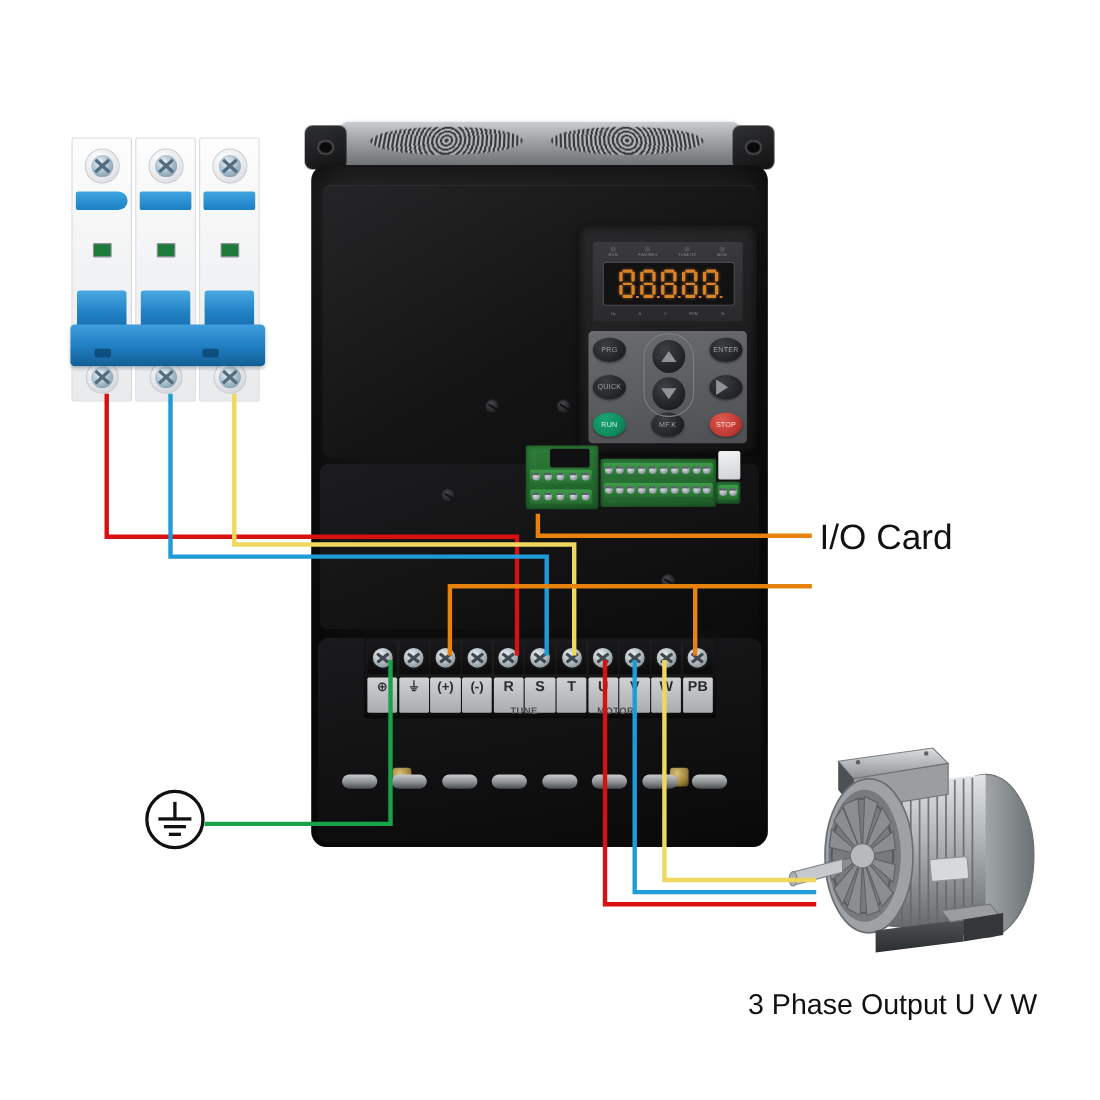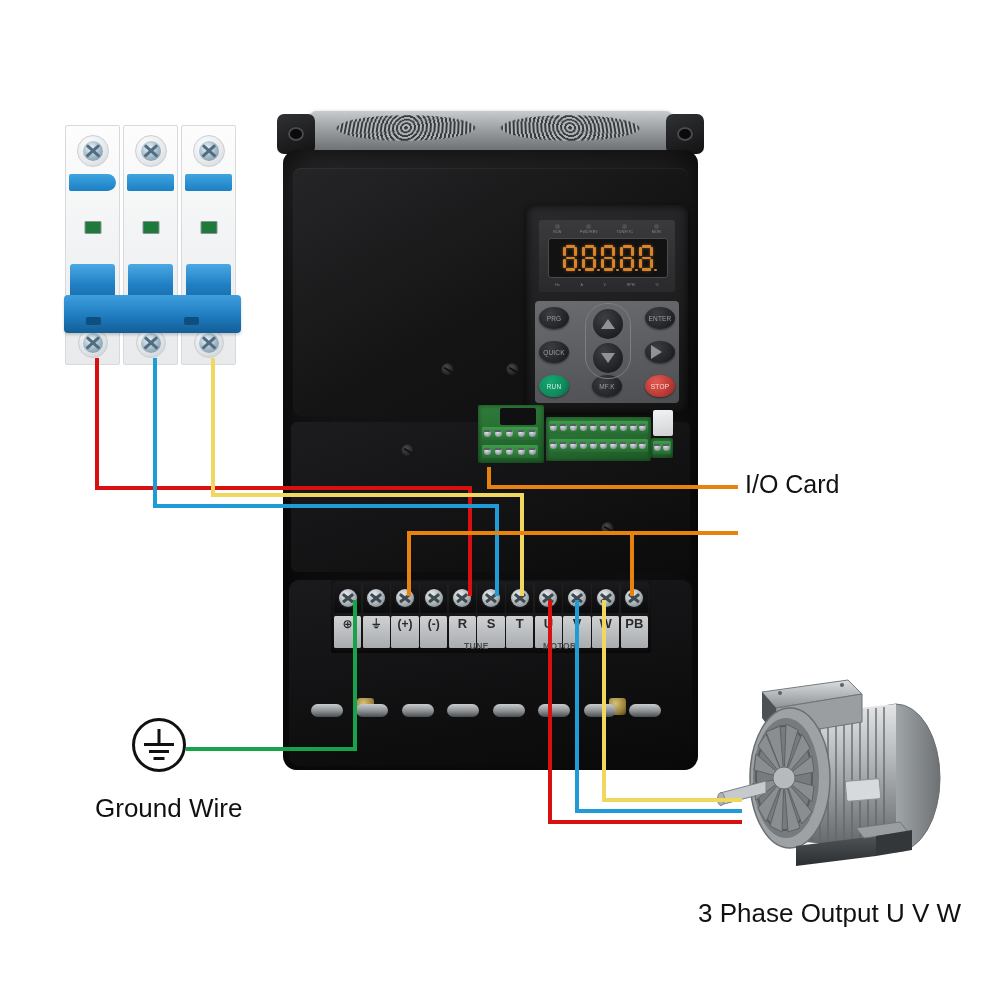--- a/index.html
+++ b/index.html
@@ -8,24 +8,24 @@
     width:1000px;height:1000px;position:relative;overflow:hidden;
     font-family:"Liberation Sans","DejaVu Sans",sans-serif;
     color:#111;
   }
   .stage{position:absolute;left:0;top:0;width:1000px;height:1000px;}
   .svglayer{position:absolute;left:0;top:0;width:1000px;height:1000px;}
 
   
   .lbl{position:absolute;white-space:nowrap;color:#111;font-weight:400;}
   #label-input{left:57px;top:68px;font-size:26px;}
-  #label-io{left:745px;top:470px;font-size:25px;}
+  #label-io{left:745px;top:470px;font-size:32px;}
   #label-brake{left:745px;top:518px;font-size:25px;}
   #label-ground{left:95px;top:793px;font-size:26px;}
-  #label-output{left:698px;top:898px;font-size:26px;}
+  #label-output{left:680px;top:898px;font-size:26px;}
 
   
   .breaker{position:absolute;left:65px;top:125px;width:175px;height:240px;}
   .bpole{position:absolute;top:0;width:55px;height:240px;
          background:linear-gradient(180deg,#fdfdfd 0%,#f2f3f4 48%,#e9eaec 100%);
          border:1px solid #d7dadd;border-radius:2px;box-sizing:border-box;}
   .bpole.p1{left:0;}
   .bpole.p2{left:58px;}
   .bpole.p3{left:116px;}
   .btermtop{position:absolute;left:50%;top:9px;transform:translateX(-50%);
@@ -590,16 +590,15 @@
       <path stroke="#e8820e" d="M 489 467 L 489 487 L 738 487"></path>
 
       <path stroke="#e8820e" d="M 632 596 L 632 533 L 738 533"></path>
 
       <path stroke="#e8820e" d="M 409 596 L 409 533 L 632 533"></path>
 
     </g>
   </svg>
 
   <div class="lbl" id="label-io">I/O Card</div>
-  <div class="lbl" id="label-ground">Ground Wire</div>
   <div class="lbl" id="label-output">3 Phase Output U V W</div>
 
 </div>
 
 </body></html>

